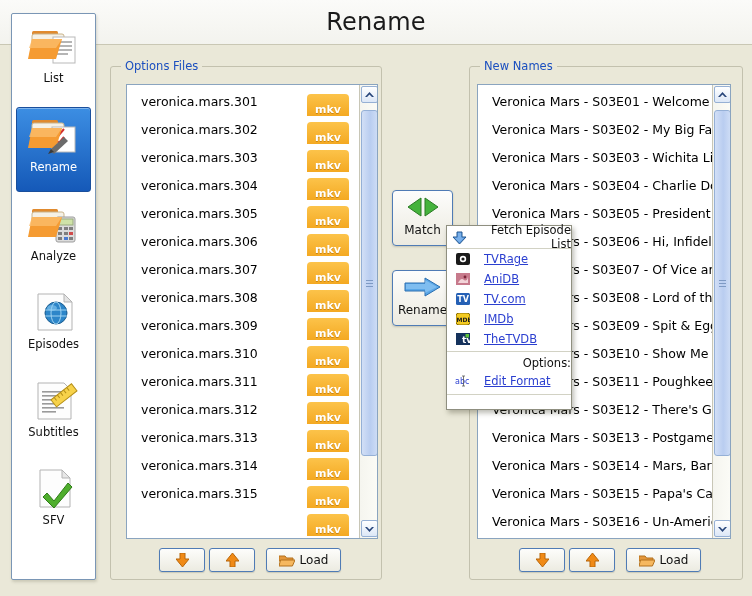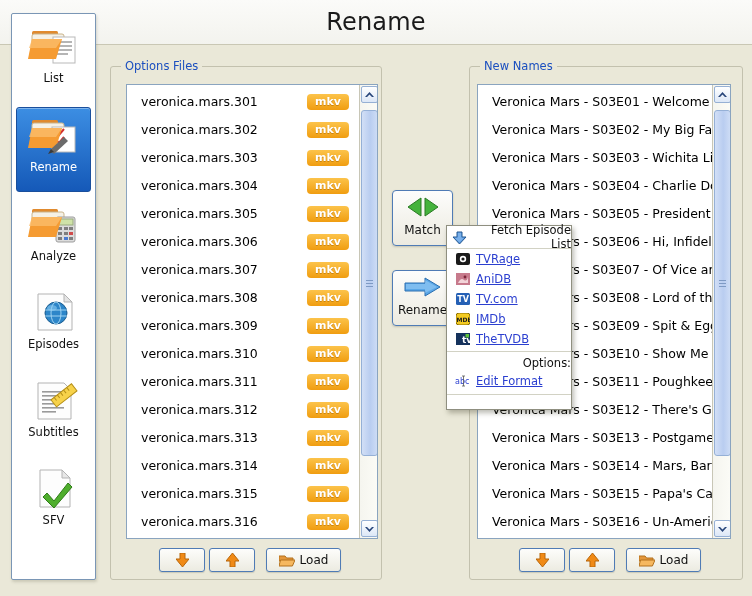--- a/index.html
+++ b/index.html
@@ -55,21 +55,21 @@
     position:absolute;background:#ffffff;border:1px solid #8aa4bf;
     overflow:hidden;
   }
   .listrow{
     position:relative;height:28px;line-height:28px;
     font-size:12.5px;color:#000;white-space:nowrap;overflow:hidden;
   }
   .listrow .fname{position:absolute;left:14px;top:0;}
   .badge{
     position:absolute;right:10px;top:6px;height:16px;line-height:16px;
-    padding:0 8px;border-radius:4px;background:linear-gradient(#fcc34a,#f09d10);
+    padding:8px 8px;border-radius:4px;background:linear-gradient(#fcc34a,#f09d10);
     color:#ffffff;font-size:11px;font-weight:bold;
     text-shadow:0 1px 0 rgba(150,90,0,.45);
   }
   .nrow{
     position:relative;height:28px;line-height:28px;
     font-size:12.5px;color:#000;white-space:nowrap;overflow:hidden;
     padding-left:14px;
   }
   
   .vscroll{
@@ -118,21 +118,21 @@
     position:absolute;left:446px;top:225px;width:124px;
     background:#ffffff;border:1px solid #8f8f80;
     box-shadow:2px 3px 5px rgba(60,60,40,.35);
     z-index:50;font-size:11.5px;text-align:right;
   }
   .pop-head{
     height:22px;display:flex;align-items:center;gap:5px;padding-left:5px;
     border-bottom:1px solid #d2d2c4;color:#111;
   }
   .pop-item{
-    height:20px;display:flex;align-items:center;gap:6px;padding-left:8px;
+    height:20px;display:flex;align-items:center;gap:14px;padding-left:8px;
   }
   .pop-item a{color:#2b3fd0;text-decoration:underline;font-size:11.5px;}
   .pop-sep{height:1px;background:#d2d2c4;margin:2px 0;}
   .pop-opt-label{padding:2px 0 1px 5px;color:#111;font-size:11.5px;}
   .pop-foot{height:14px;border-top:1px solid #d2d2c4;margin-top:3px;}
   .mini{width:15px;height:13px;display:inline-block;flex:0 0 15px;}
 </style>
 </head>
 <body>
 
@@ -317,21 +317,20 @@
       </div>
       <div class="listrow">
         <span class="fname">veronica.mars.314</span>
         <span class="badge">mkv</span>
       </div>
       <div class="listrow">
         <span class="fname">veronica.mars.315</span>
         <span class="badge">mkv</span>
       </div>
       <div class="listrow">
-        <span class="fname">veronica.mars.316</span>
         <span class="badge">mkv</span>
       </div>
     </div>
   <div class="vscroll">
     <div class="sb-btn up">
       <svg width="9" height="6" viewBox="0 0 9 6">
           <path d="M4.5 0 L9 5 H7 L4.5 2.4 L2 5 H0 z" fill="#27457a"></path>
         </svg>
     </div>
     <div class="sb-thumb" style="top:25px;height:344px;">

